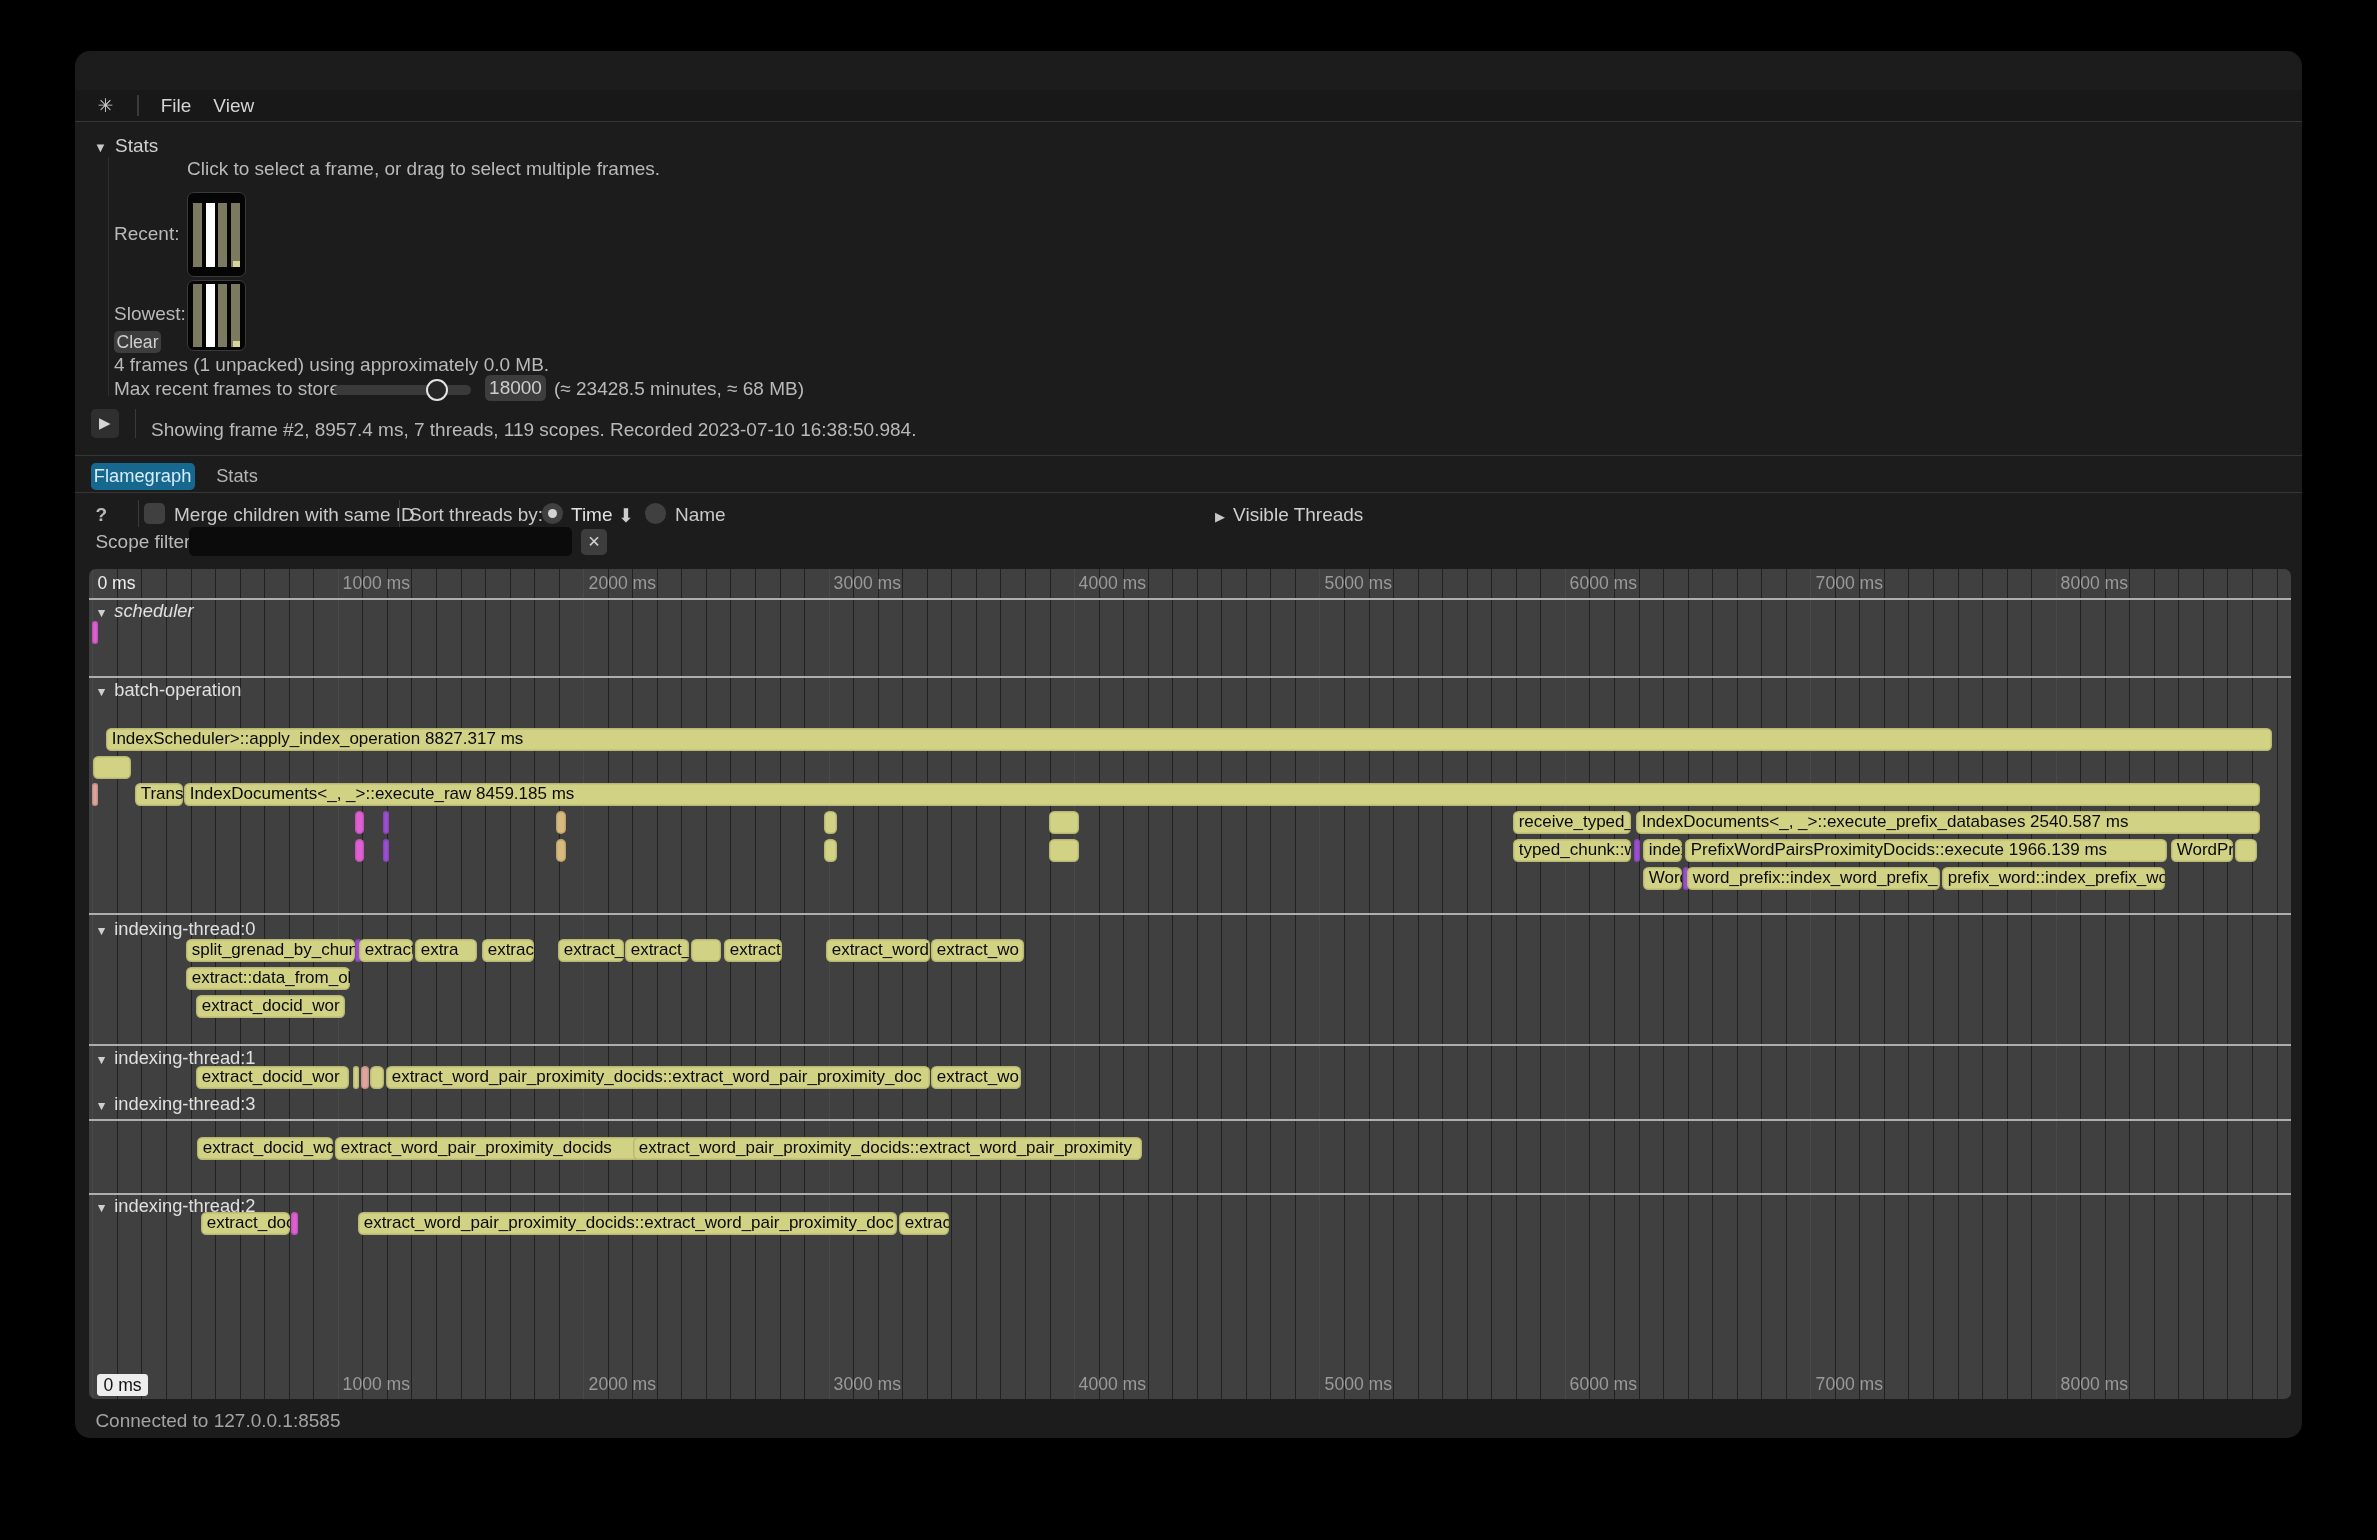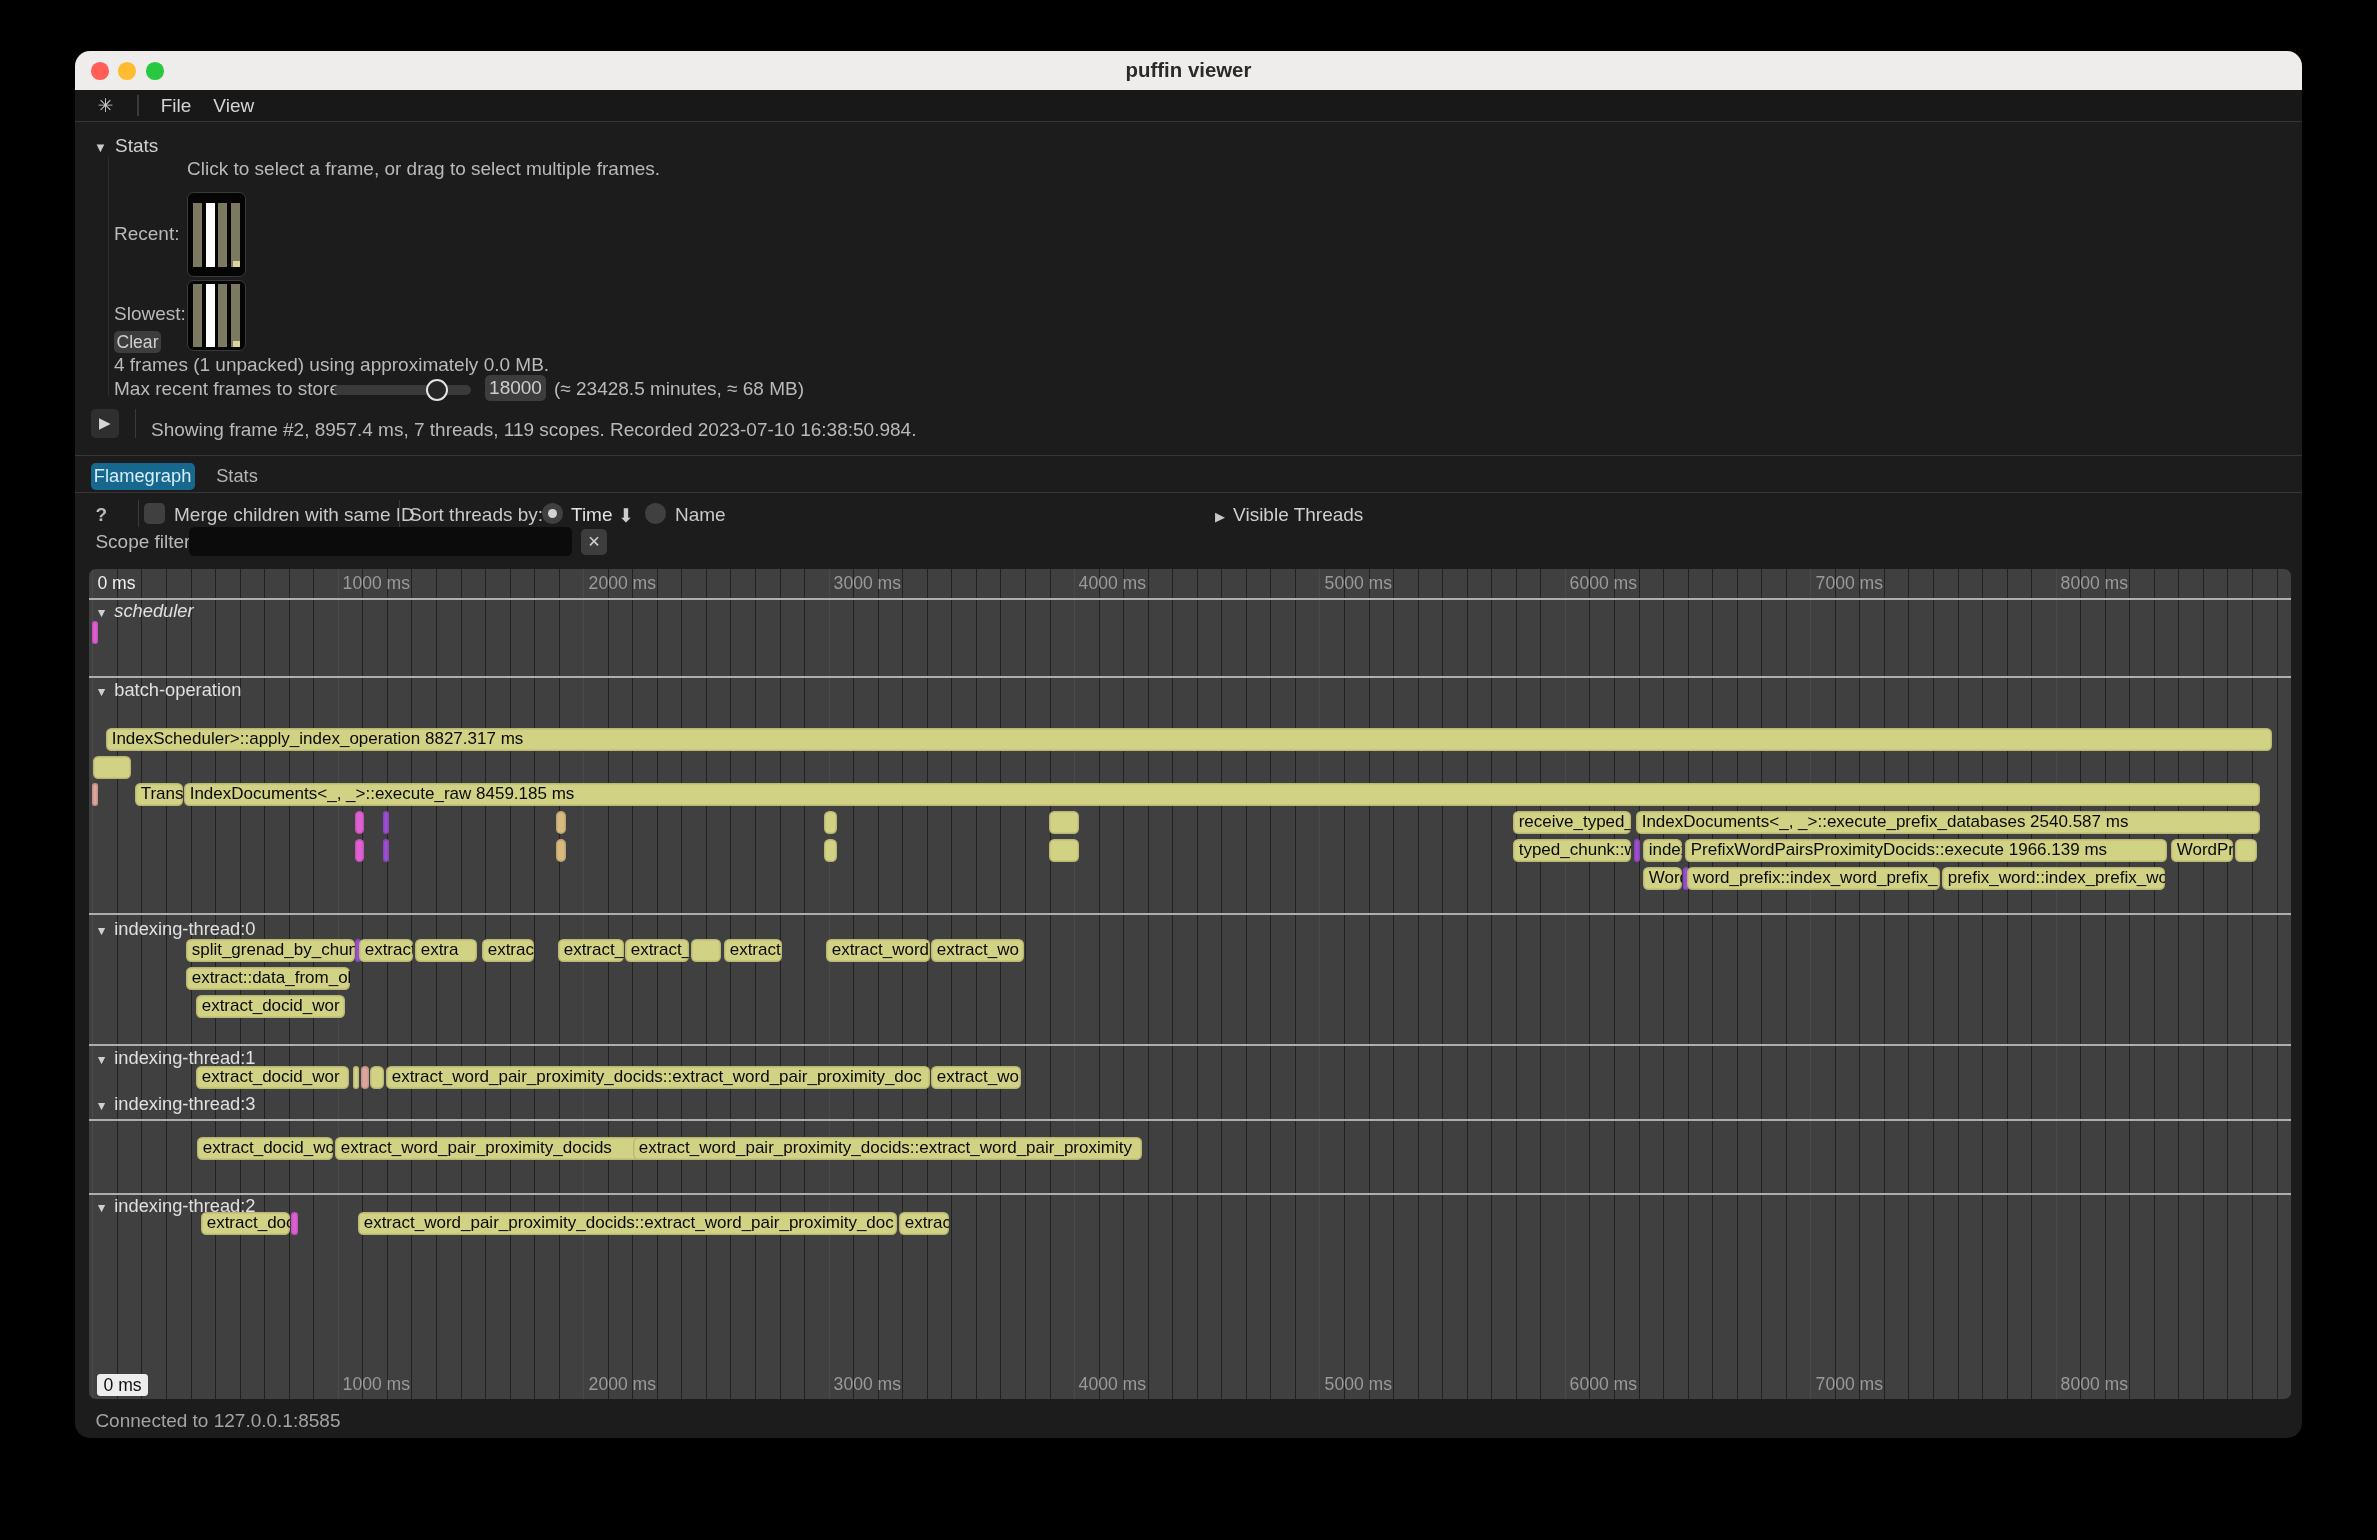--- a/index.html
+++ b/index.html
@@ -60,26 +60,20 @@
   .bar{position:absolute;height:23px;border-radius:5.4px;box-sizing:border-box;
     font-size:17px;line-height:22.4px;color:#0a0a0a;padding-left:6.1px;overflow:hidden;white-space:nowrap;
     box-shadow:inset 0 0 0 1.4px rgba(0,0,0,0.12);}
   .statusbar-text{position:absolute;left:20.4px;top:1359px;font-size:19px;color:#a3a3a3;}
 </style>
 </head>
 <body>
 
 <div class="window">
 
-  <div class="titlebar">
-    <div class="traffic" style="left: 16.3px; background: rgb(255, 95, 87);"></div>
-    <div class="traffic" style="left: 43px; background: rgb(254, 188, 46);"></div>
-    <div class="traffic" style="left: 71px; background: rgb(40, 200, 64);"></div>
-    <div class="title">puffin viewer</div>
-  </div>
 
   <div class="menubar">
     <span class="theme">✳</span>
     <span class="vsep" style="position:static"></span>
     <span class="mitem">File</span>
     <span class="mitem">View</span>
   </div>
 
   <div class="txt" style="left:19px;top:84px;color:#d0d0d0"><span class="hdr-tri">▼</span><span>Stats</span></div>
   <div class="vline" style="left:33px;top:106px;height:239px"></div>

